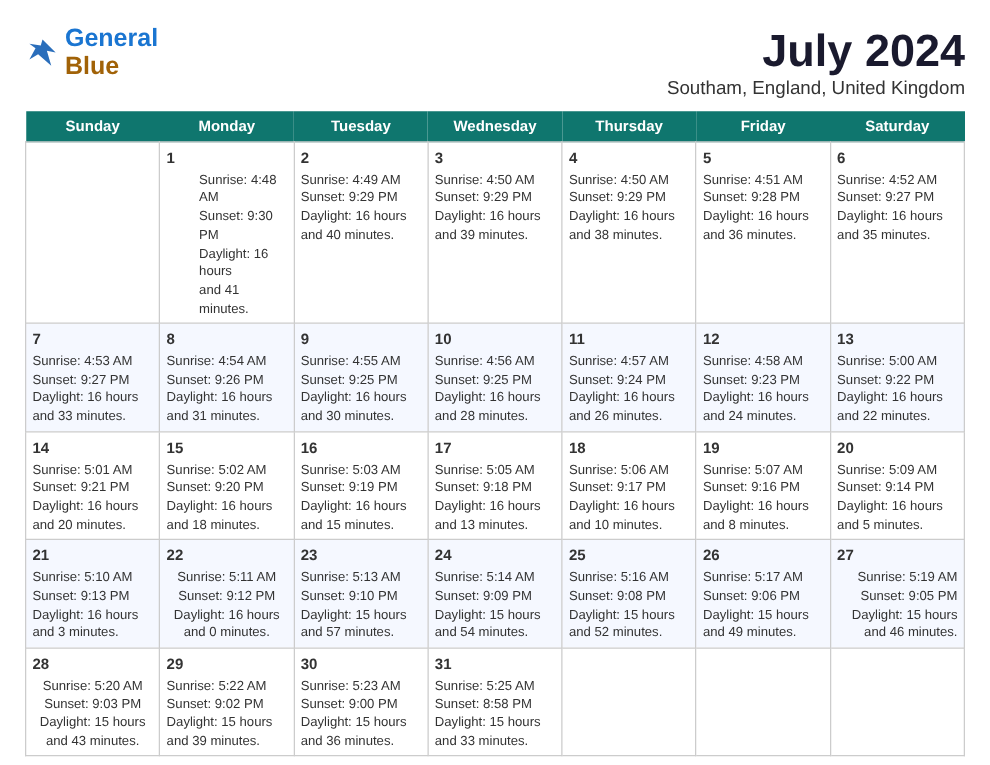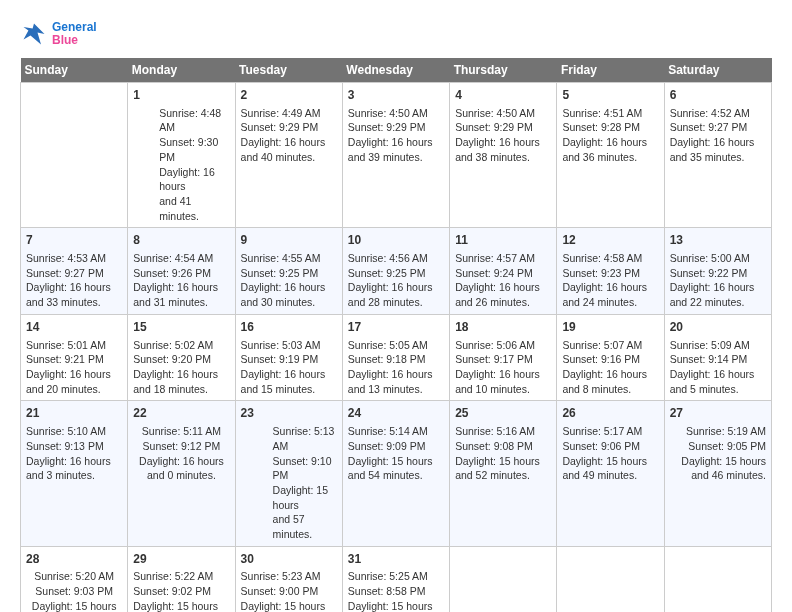--- a/index.html
+++ b/index.html
@@ -15,21 +15,21 @@
       justify-content: space-between;
       align-items: flex-start;
       margin-bottom: 10px;
     }
     .logo {
       display: flex;
       align-items: center;
       gap: 4px;
     }
     .logo-text {
-      font-size: 12px;
+      font-size: 20px;
       font-weight: bold;
       color: #1a1a2e;
       line-height: 1.1;
     }
     .logo-text span {
       color: #1a75d1;
     }
     .logo-bird {
       width: 28px;
       height: 28px;
@@ -45,24 +45,24 @@
     .subtitle {
       font-size: 15px;
       color: #333;
     }
     table {
       width: 100%;
       border-collapse: collapse;
       font-size: 11px;
     }
     th {
-      background-color: #737373;
+      background-color: #0f766e;
       color: white;
       padding: 5px 4px;
-      text-align: left;
+      text-align: center;
       font-size: 12px;
       font-weight: bold;
     }
     td {
       border: 1px solid #ccc;
       vertical-align: top;
       padding: 4px 5px;
       min-height: 80px;
       width: calc(100% / 7);
       color: #333;
@@ -91,24 +91,26 @@
 </head>
 <body>
 
 <div class="header">
   <div class="logo">
     <svg class="logo-bird" viewBox="0 0 40 40">
       <polygon points="20,5 35,20 25,18 30,35 15,22 5,28 12,15 5,10 18,12" fill="#2a6ebb"></polygon>
     </svg>
     <div class="logo-text">
       <div><span>General</span></div>
-      <div style="color:#ec4899;">Blue</div>
+      <div style="color:#a16207;">Blue</div>
     </div>
   </div>
   <div class="title-block">
+    <div class="month-title">July 2024</div>
+    <div class="subtitle">Southam, England, United Kingdom</div>
   </div>
 </div>
 
 <table>
   <thead>
     <tr>
     <th>Sunday</th>
         <th>Monday</th>
         <th>Tuesday</th>
         <th>Wednesday</th>
@@ -275,21 +277,21 @@
         </td>
         <td>
           <div class="day-num">22</div>
           <div class="day-info" style="white-space: pre-line; text-align: center;">Sunrise: 5:11 AM
 Sunset: 9:12 PM
 Daylight: 16 hours
 and 0 minutes.</div>
         </td>
         <td>
           <div class="day-num">23</div>
-          <div class="day-info" style="white-space: pre-line; margin-left: 32px;">Sunrise: 5:13 AM
+          <div class="day-info" style="white-space: pre-line;">Sunrise: 5:13 AM
 Sunset: 9:10 PM
 Daylight: 15 hours
 and 57 minutes.</div>
         </td>
         <td>
           <div class="day-num">24</div>
           <div class="day-info" style="white-space: pre-line;">Sunrise: 5:14 AM
 Sunset: 9:09 PM
 Daylight: 15 hours
 and 54 minutes.</div>

